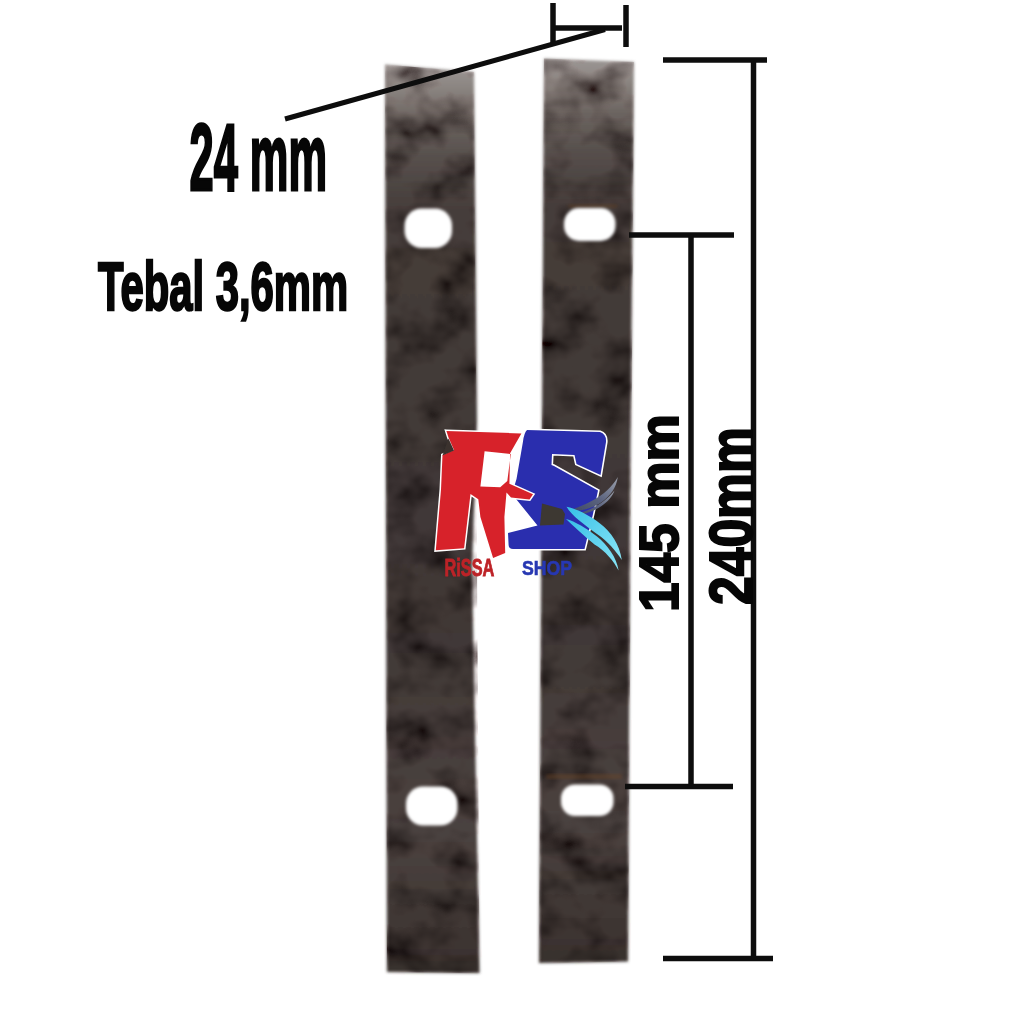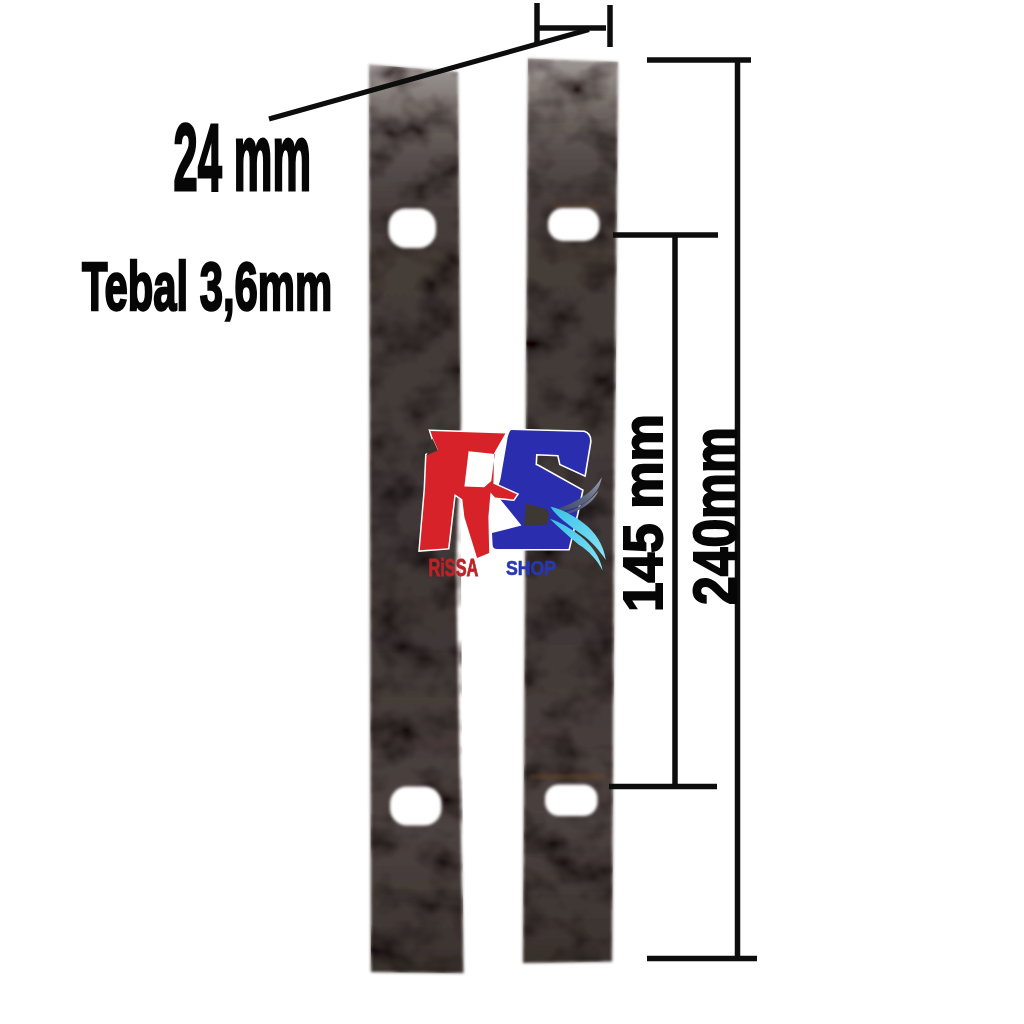--- a/index.html
+++ b/index.html
@@ -1,17 +1,17 @@
 <!DOCTYPE html>
 <html><head>
 <meta charset="utf-8">
 <style>
   html,body{margin:0;padding:0;background:#ffffff;}
   .page{position:relative;width:837px;height:1024px;background:#ffffff;overflow:hidden;
-        font-family:"Liberation Sans", sans-serif;}
+        font-family:"Liberation Sans", sans-serif;padding-left:16px;}
   svg text{font-family:"Liberation Sans", sans-serif;}
 </style>
 </head>
 <body>
 <div class="page">
 <svg width="1024" height="1024" viewBox="0 0 1024 1024">
 <defs>
   <linearGradient id="barGrad" x1="0" y1="0" x2="0" y2="1">
     <stop offset="0" stop-color="#9b9694"></stop>
     <stop offset="0.025" stop-color="#8b8581"></stop>

